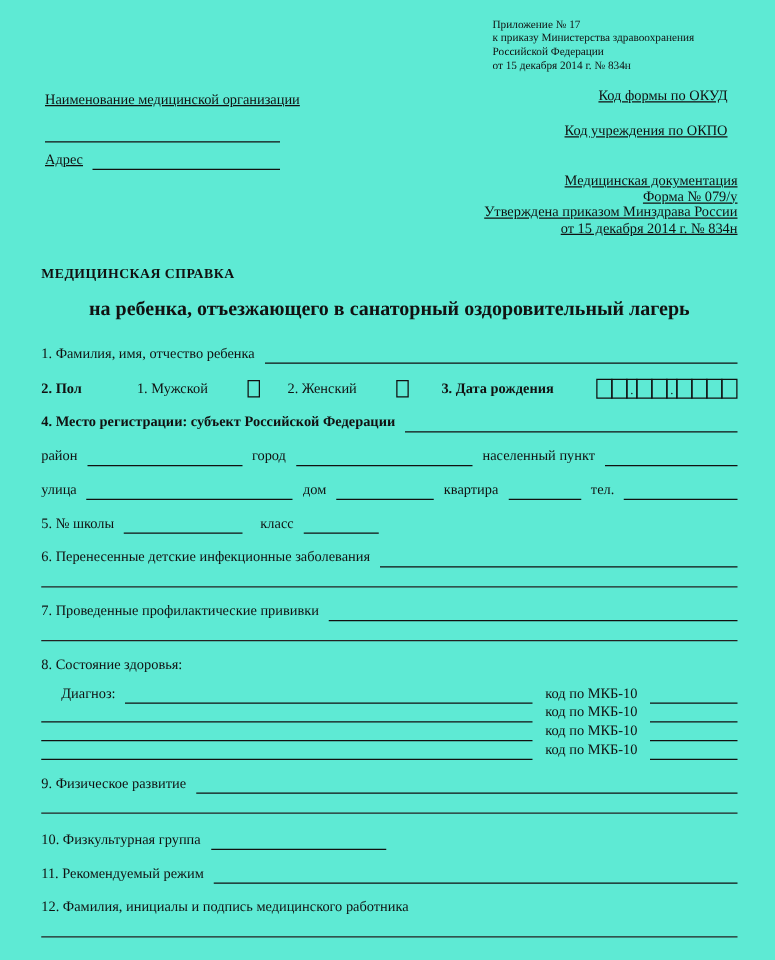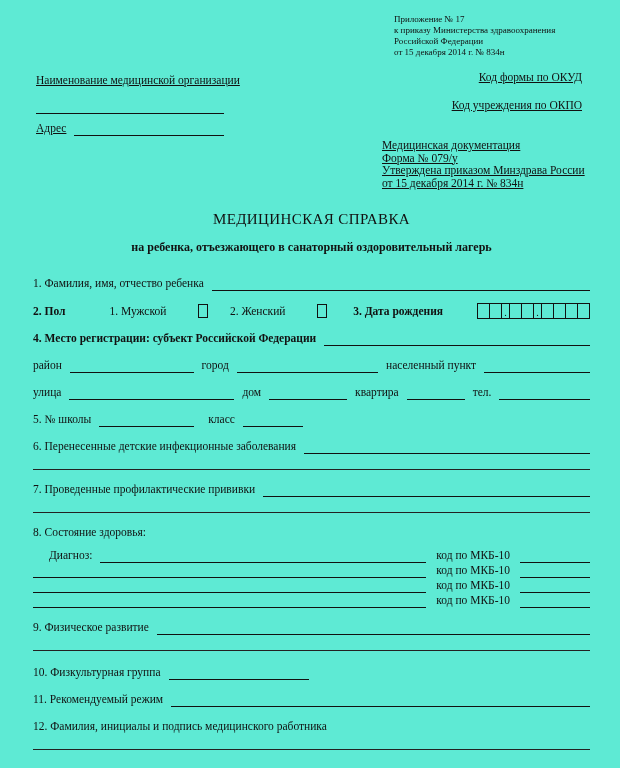--- a/index.html
+++ b/index.html
@@ -15,25 +15,25 @@
   .appendix { margin-left: auto; width: 196px; font-size: 9px; line-height: 11px; }
 
   
   .hdr { display: flex; margin-top: 13px; text-decoration: underline; }
   .hdr-left { width: 265px; padding-left: 3px; }
   .org-label { margin-top: 2px; }
   .org-line { width: 188px; border-bottom: 1px solid #111; height: 26px; }
   .addr-row { display: flex; align-items: flex-end; margin-top: 7px; }
   .hdr-right { margin-left: auto; width: 208px; }
   .code-row { display: flex; align-items: flex-end; line-height: 13px; margin-bottom: 1px; flex-direction: column; }
-  .doc-block { margin-top: 13px; text-align: left; line-height: 12.5px; }
-
-  
-  .title { text-align: center; font-weight: normal; font-size: 15px; letter-spacing: .4px; margin-top: 23px; }
-  .subtitle { text-align: center; font-weight: bold; font-size: 12px; margin-top: 13px; }
+  .doc-block { margin-top: 13px; text-align: right; line-height: 12.5px; }
+
+  
+  .title { font-weight: bold; font-size: 11px; letter-spacing: .4px; margin-top: 23px; }
+  .subtitle { text-align: center; font-weight: bold; font-size: 16px; margin-top: 13px; }
 
   
   .row { display: flex; align-items: flex-end; margin-top: 12px; min-height: 15px; }
   .lbl { white-space: nowrap; margin-right: 8px; }
   .lbl-mid { white-space: nowrap; margin: 0 8px; }
   .b { font-weight: bold; }
   .line { border-bottom: 1px solid #111; display: inline-block; height: 14px; }
   .grow { flex: 1 1 auto; }
   .full-line { border-bottom: 1.4px solid #222; height: 16px; }
 

